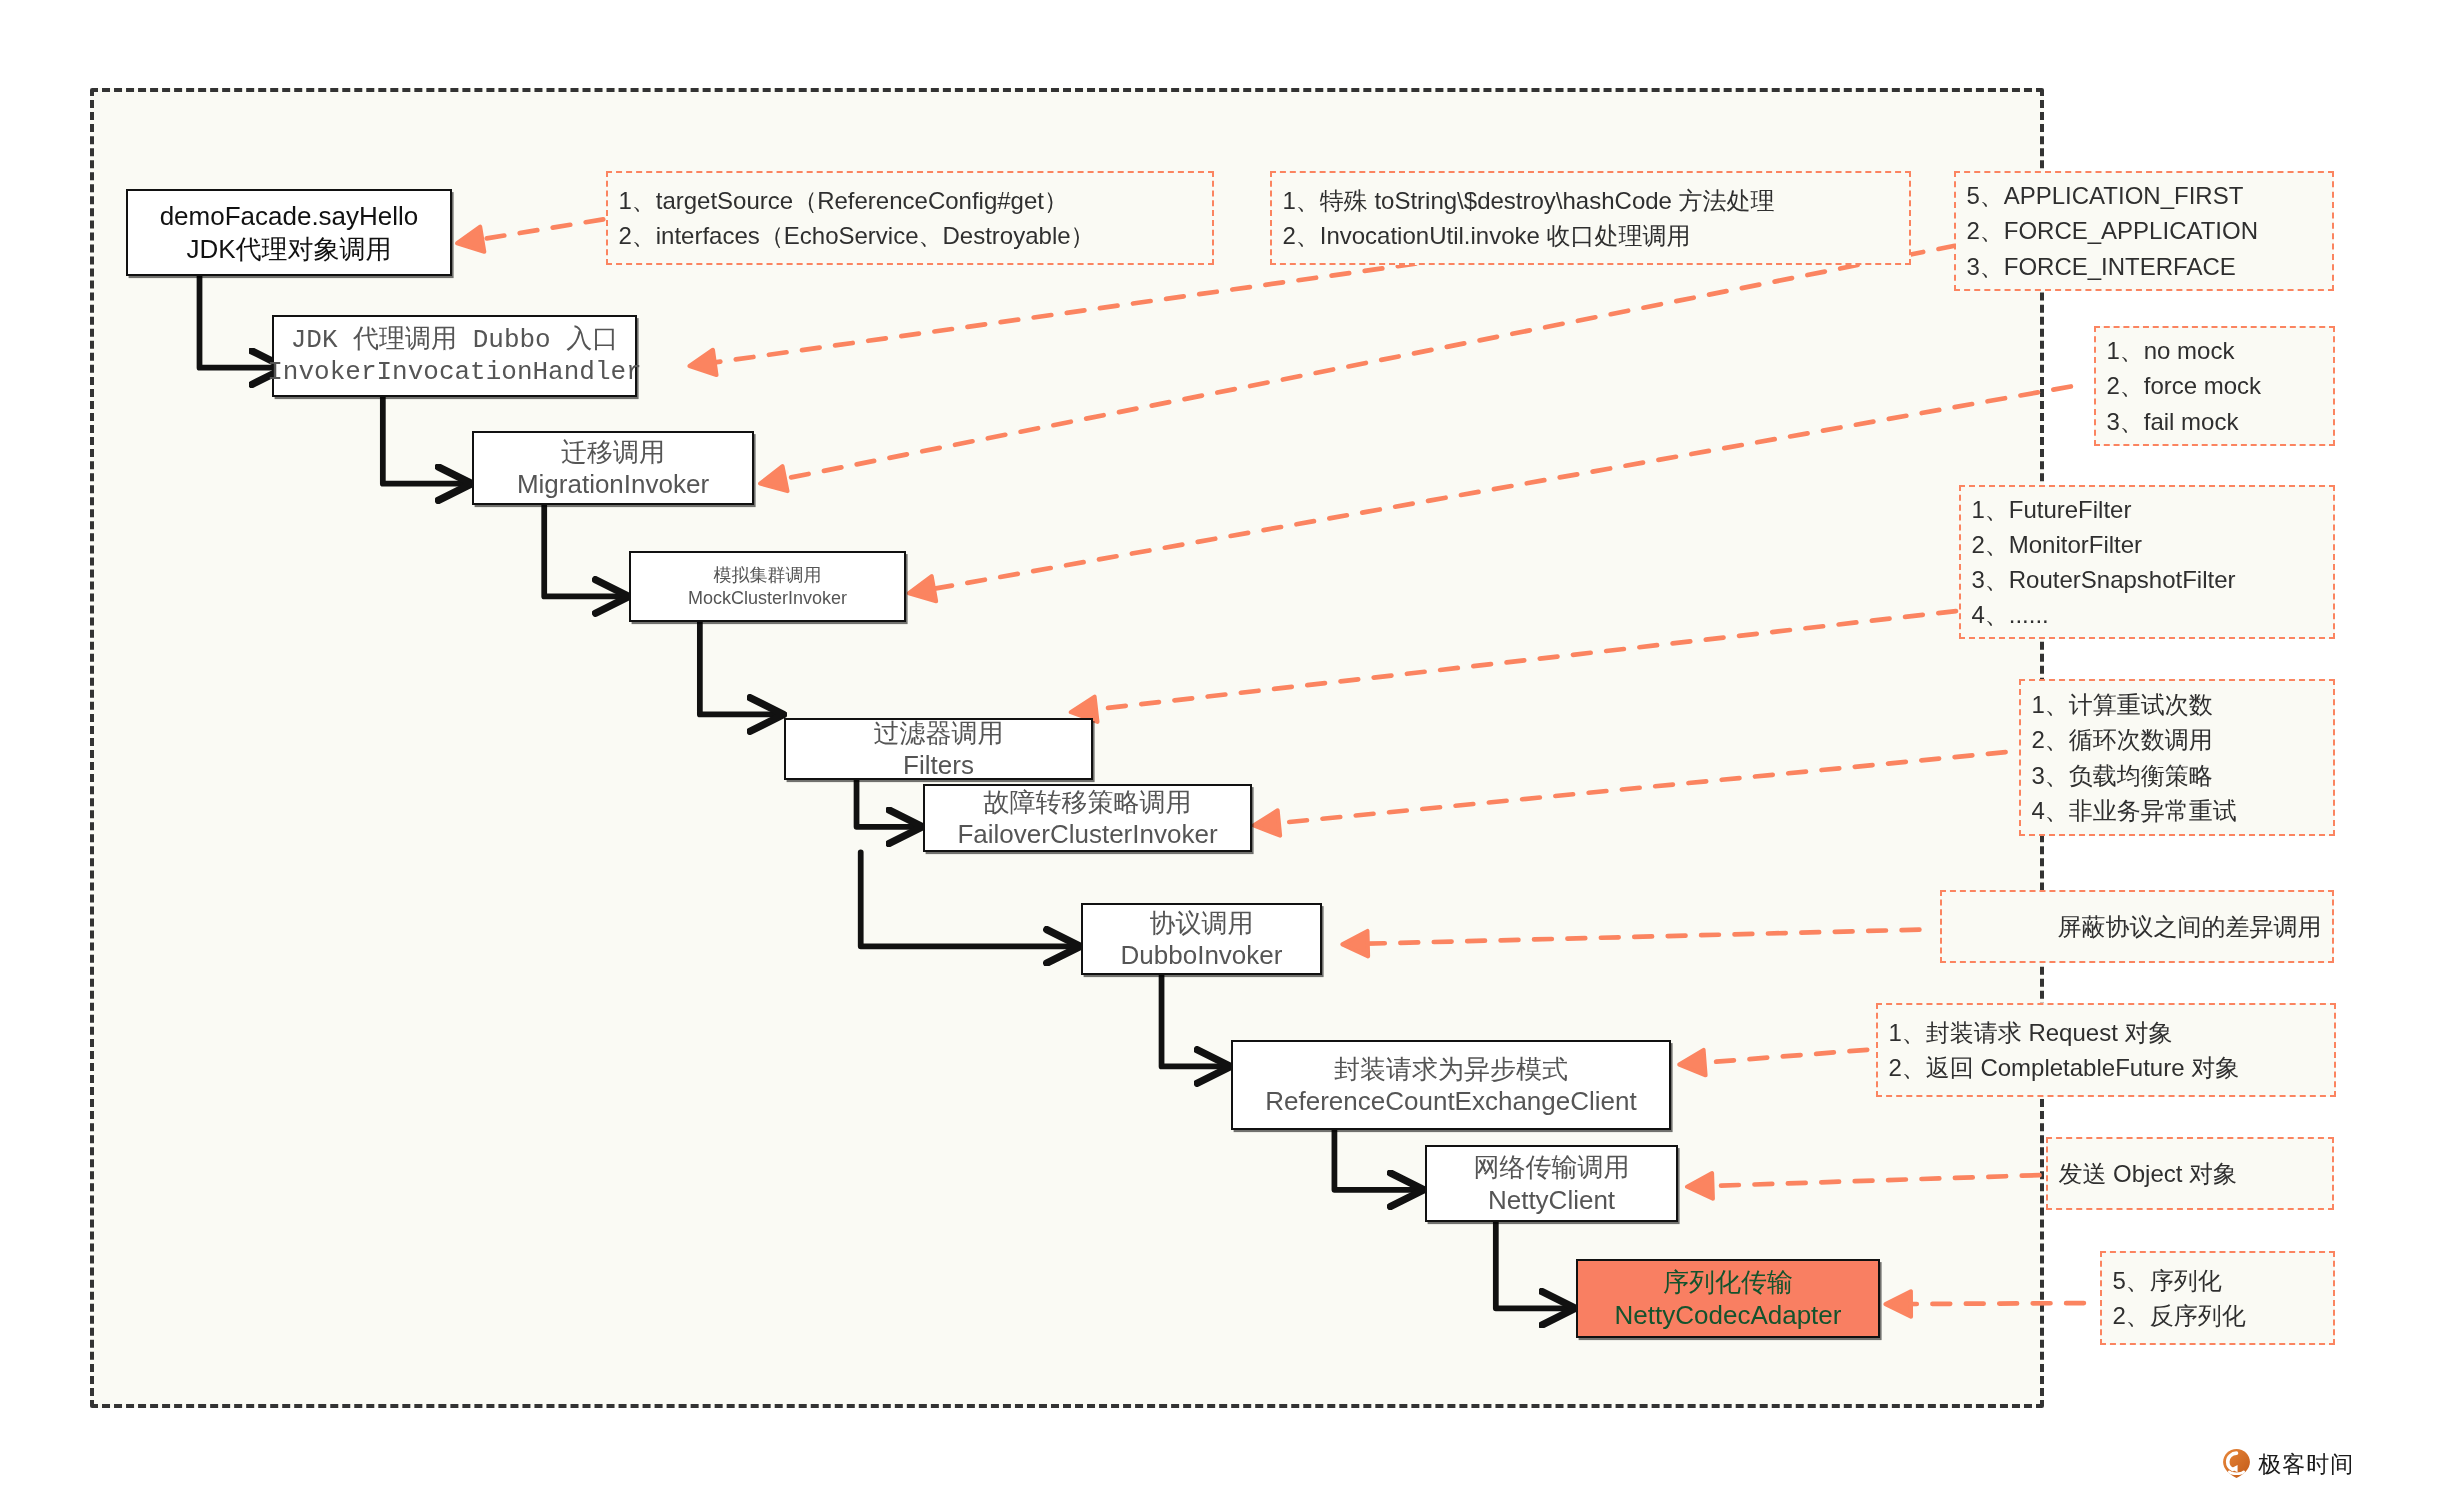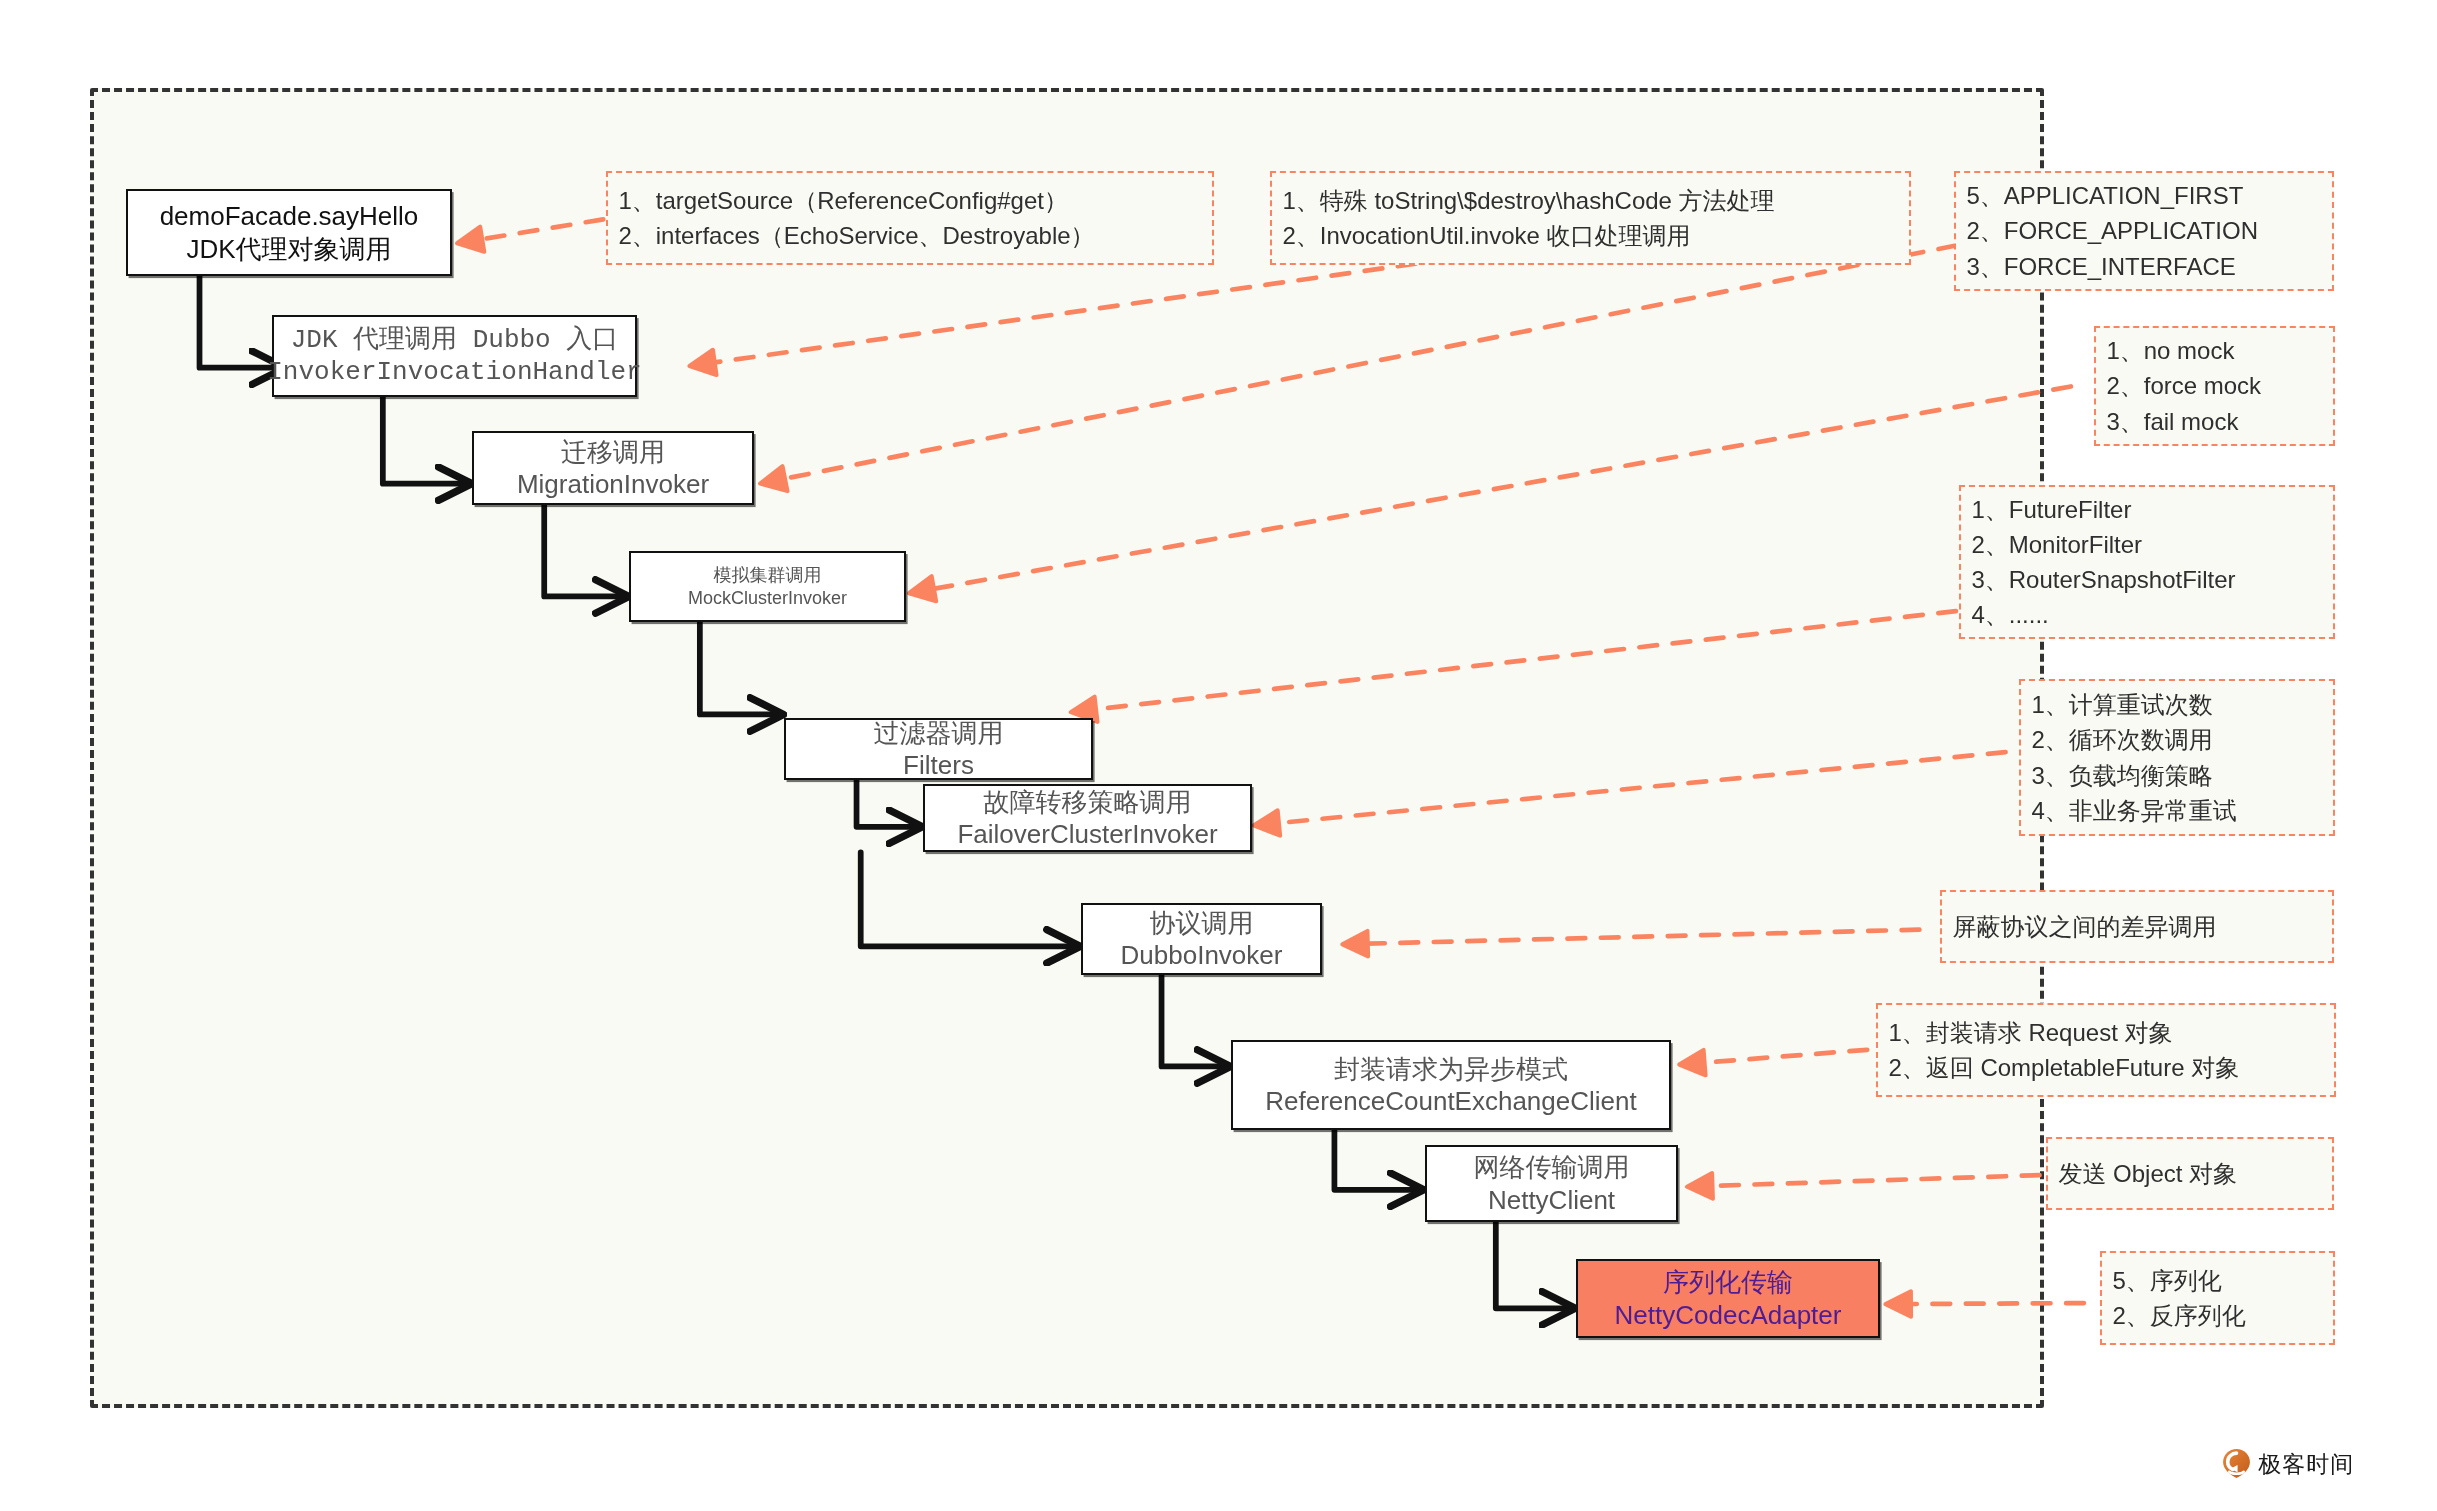--- a/index.html
+++ b/index.html
@@ -50,21 +50,21 @@
     line-height: 1.24;
     text-align: center;
     padding: 2.1px 7.3px;
     box-shadow: 2.1px 2.6px 0 -0.5px rgba(0,0,0,0.55);
   }
   .node .l1, .node .l2 { display: block; white-space: nowrap; }
   .node.first { color: #111111; text-align: right; }
   .node.highlight {
     background: #f97f62;
     border-color: #111111;
-    color: #4c1d95;
+    color: #14532d;
   }
   
   .note {
     position: absolute;
     background: #fafaf4;
     border: 2.6px dashed #fb8460;
     box-sizing: border-box;
     display: flex;
     flex-direction: column;
     justify-content: center;
@@ -211,21 +211,21 @@
     <span>4、......</span>
   </div>
 
   <div class="note" style="left:2019px; top:679px; width:316px; height:157px; font-size:24px;">
     <span>1、计算重试次数</span>
     <span>2、循环次数调用</span>
     <span>3、负载均衡策略</span>
     <span>4、非业务异常重试</span>
   </div>
 
-  <div class="note" style="left:1940px; top:890px; width:394px; height:73px; font-size:24px;">
+  <div class="note" style="left:1940px; top:890px; width:394px; height:73px; font-size:24px;text-align:right;">
     <span>屏蔽协议之间的差异调用</span>
   </div>
 
   <div class="note" style="left:1876px; top:1003px; width:460px; height:94px; font-size:24px;">
     <span>1、封装请求 Request 对象</span>
     <span>2、返回 CompletableFuture 对象</span>
   </div>
 
   <div class="note" style="left:2046px; top:1137px; width:288px; height:73px; font-size:24px;">
     <span>发送 Object 对象</span>

